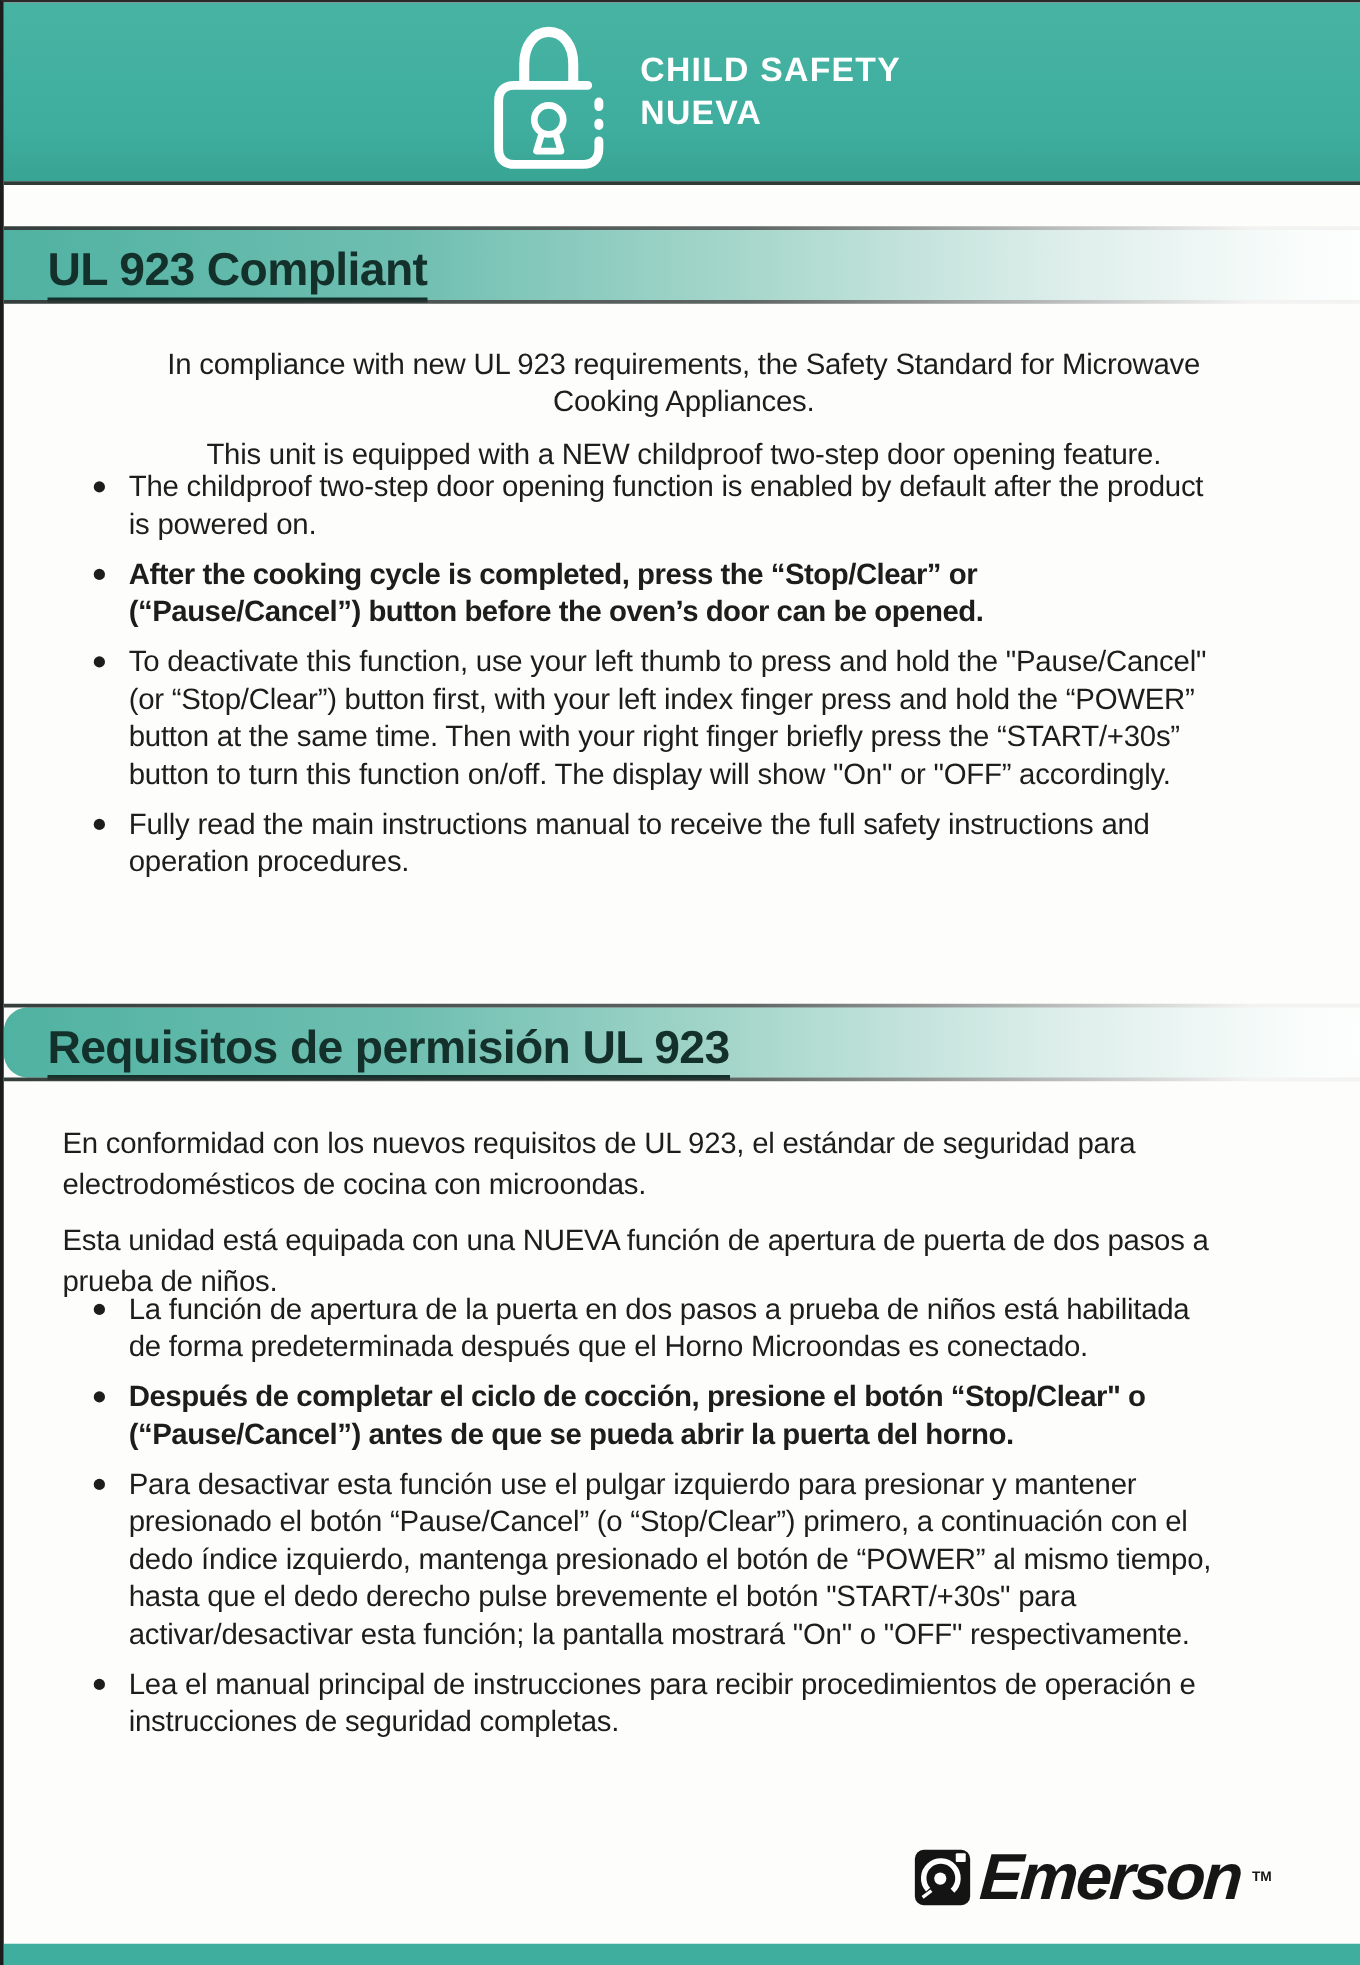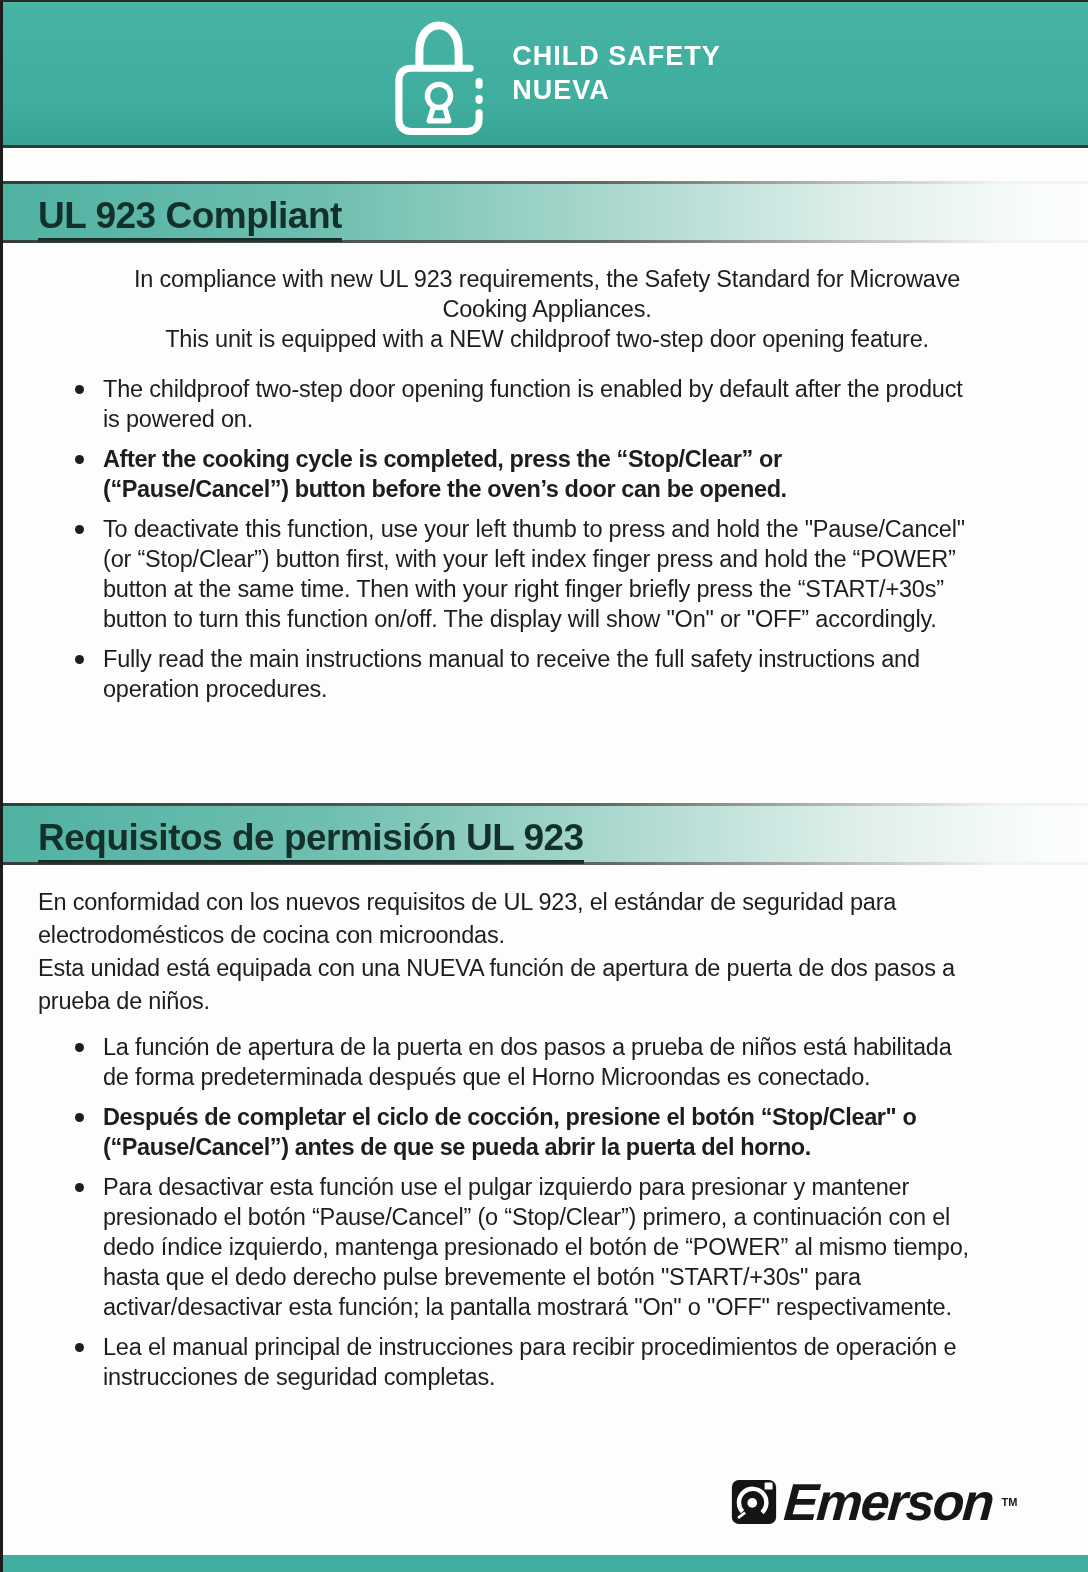--- a/index.html
+++ b/index.html
@@ -44,32 +44,32 @@
   }
   .band::before{top:-3px;}
   .band::after{bottom:-3px;}
   .band h2{
     margin:0;padding:11px 0 0 35px;
     font-size:37px;font-weight:bold;color:#13302b;
     letter-spacing:-0.5px;
   }
   .band h2 span{border-bottom:4px solid #13302b;padding-bottom:2px;}
   .band-en{top:182px;}
-  .band-es{top:804px;}
+  .band-es{top:804px;border-radius:19px;}
   
   .intro-en{
     position:absolute;top:262px;left:64px;width:960px;
     text-align:center;font-size:23.5px;line-height:30px;letter-spacing:-0.2px;
   }
-  .intro-en p{margin:0 auto;max-width:900px;}
+  .intro-en p{margin:12px auto;max-width:900px;}
   .intro-es{
     position:absolute;top:884px;left:35px;width:1000px;
     text-align:left;font-size:23.5px;line-height:33px;letter-spacing:-0.2px;
   }
-  .intro-es p{margin:0;max-width:985px;}
+  .intro-es p{margin:12px;max-width:985px;}
   ul.bullets{
     list-style:none;margin:0;padding:0;
     position:absolute;left:62px;width:905px;
     font-size:23.5px;line-height:30px;letter-spacing:-0.2px;
   }
   .bullets-en{top:372px;}
   .bullets-es{top:1030px;line-height:31px;}
   ul.bullets li{position:relative;padding-left:38px;margin-bottom:10px;}
   ul.bullets li::before{
     content:"";position:absolute;left:10px;top:11px;

